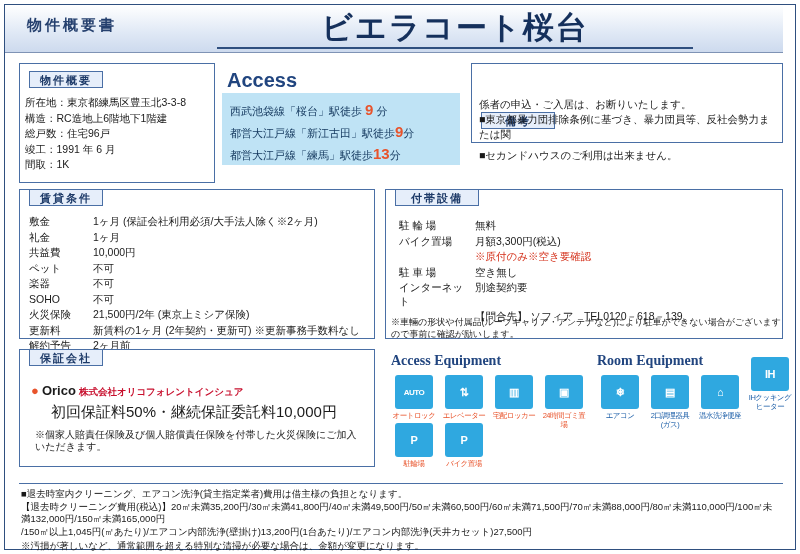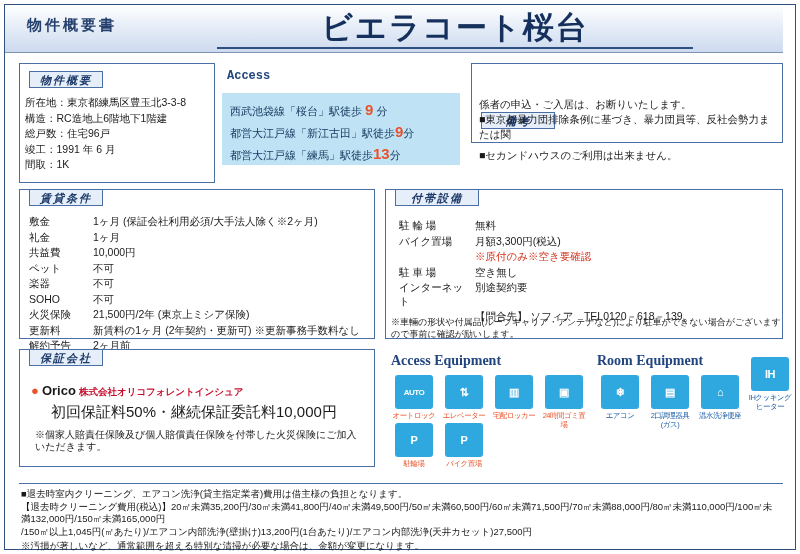--- a/index.html
+++ b/index.html
@@ -35,28 +35,28 @@
   }
   .header-rule {
     position:absolute; left:212px; top:42px; width:476px; height:2px;
     background:#2f4f7f;
   }
   
   .box { position:absolute; border:1px solid #4a6fa5; background:#fff; }
   .box-title {
     position:absolute; background:#e6eefa; border:1px solid #4a6fa5;
     font-size:11px; font-weight:bold; color:#1d3a68; text-align:center;
-    letter-spacing:2px; line-height:16px; height:17px;font-style:italic;
+    letter-spacing:2px; line-height:16px; height:17px;
   }
   
   #ov-box { left:14px; top:58px; width:196px; height:120px; }
   #ov-title { left:24px; top:66px; width:74px; }
   .ov-list { position:absolute; left:20px; top:90px; line-height:15.5px; font-size:10.5px; }
   
-  #access-head { position:absolute; left:222px; top:64px; font-size:12px; font-weight:bold; color:#21457f; font-family:Liberation Mono, monospace; }
+  #access-head { position:absolute; left:222px; top:64px; font-size:20px; font-weight:bold; color:#21457f; font-family:Liberation Sans, sans-serif; }
   #access-box { position:absolute; left:217px; top:88px; width:238px; height:72px; background:#bfe3f5; }
   .access-line { position:absolute; left:8px; font-size:11px; color:#14385e; }
   .access-line .big { font-size:15px; font-weight:bold; color:#e8532b; }
   
   #note-box { left:466px; top:58px; width:312px; height:80px; }
   #note-title { left:476px; top:66px; width:74px;margin-top:41px; }
   .note-text { position:absolute; left:474px; top:92px; width:298px; font-size:10.5px; line-height:15px; }
   
   #rent-box { left:14px; top:184px; width:356px; height:150px; }
   #rent-title { left:24px; top:184px; width:74px; }

